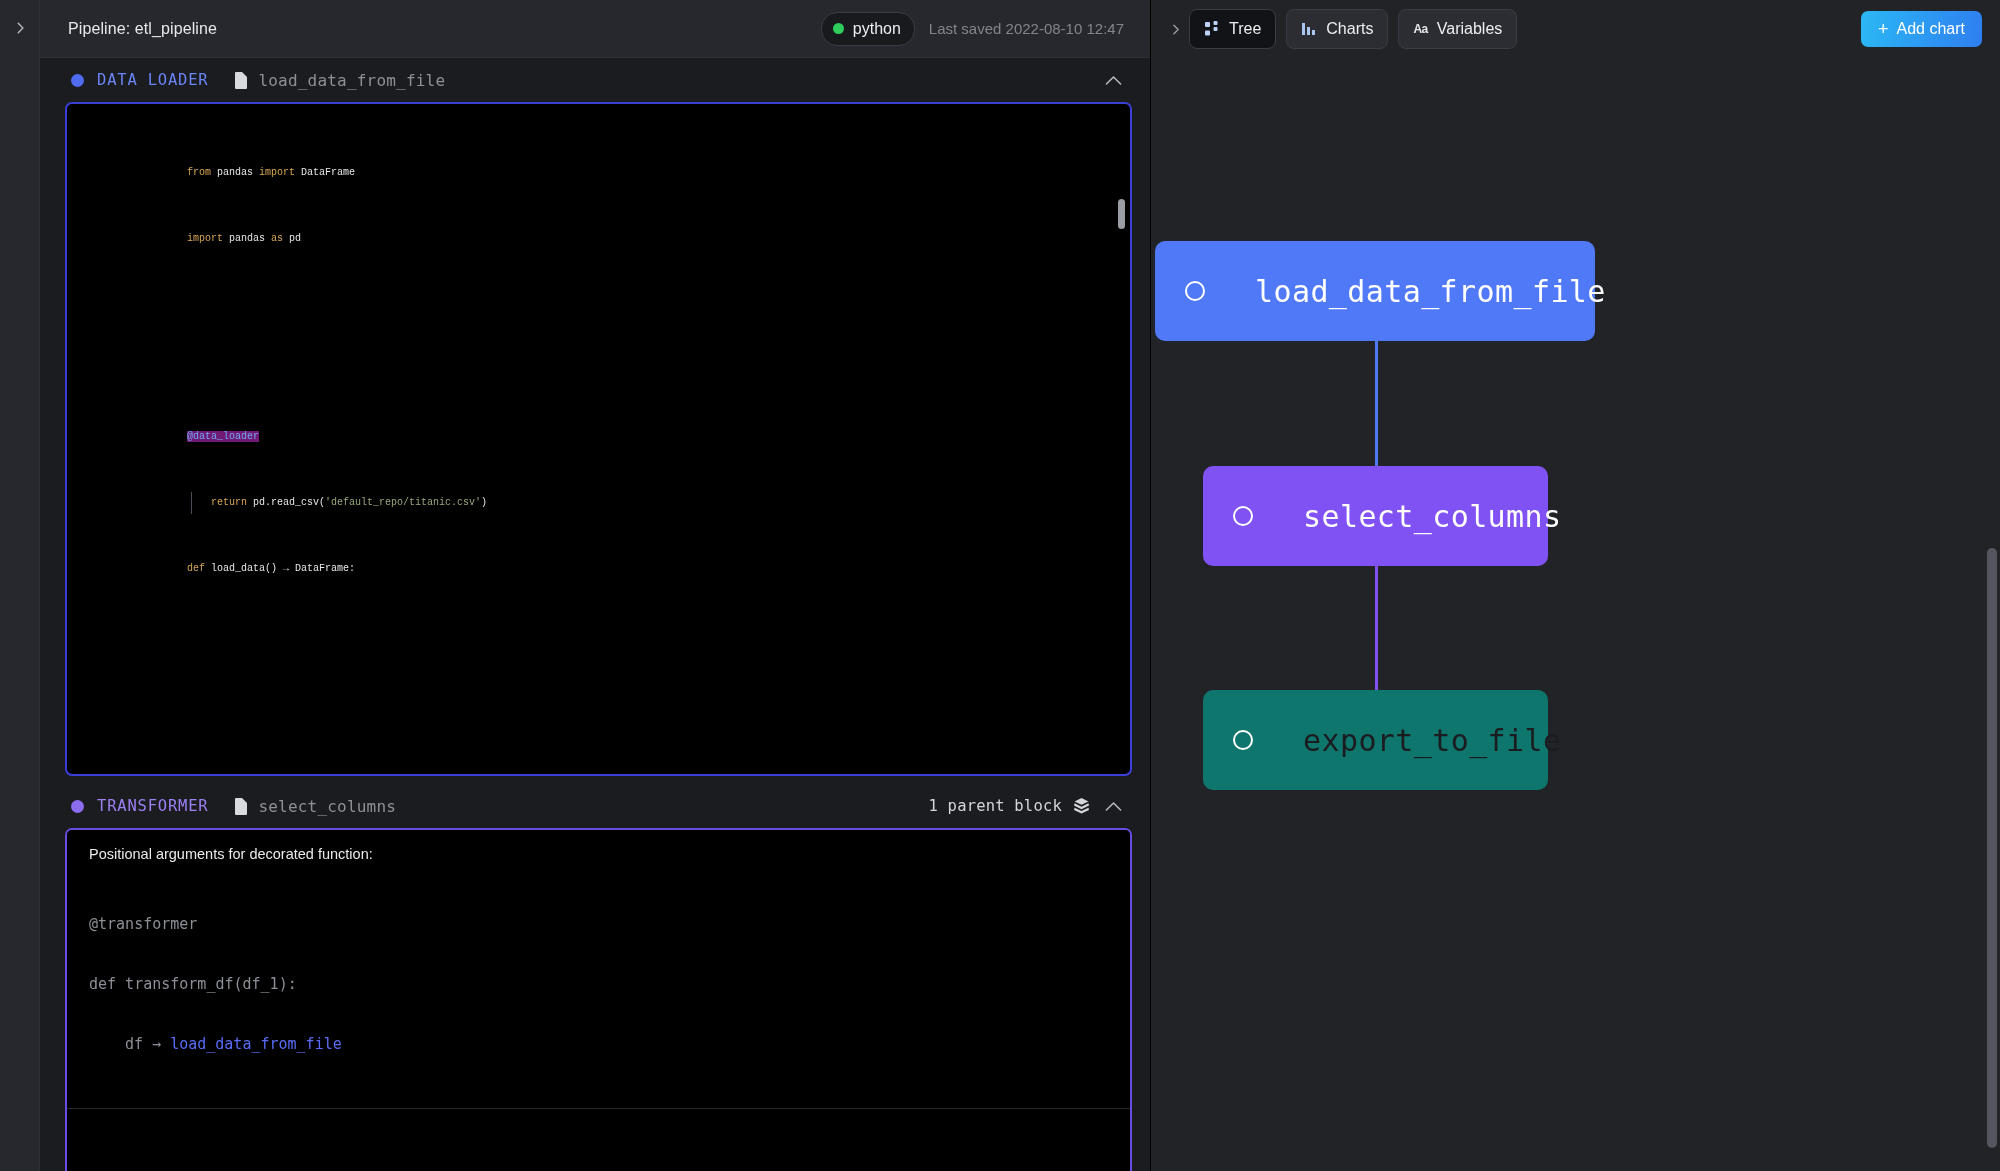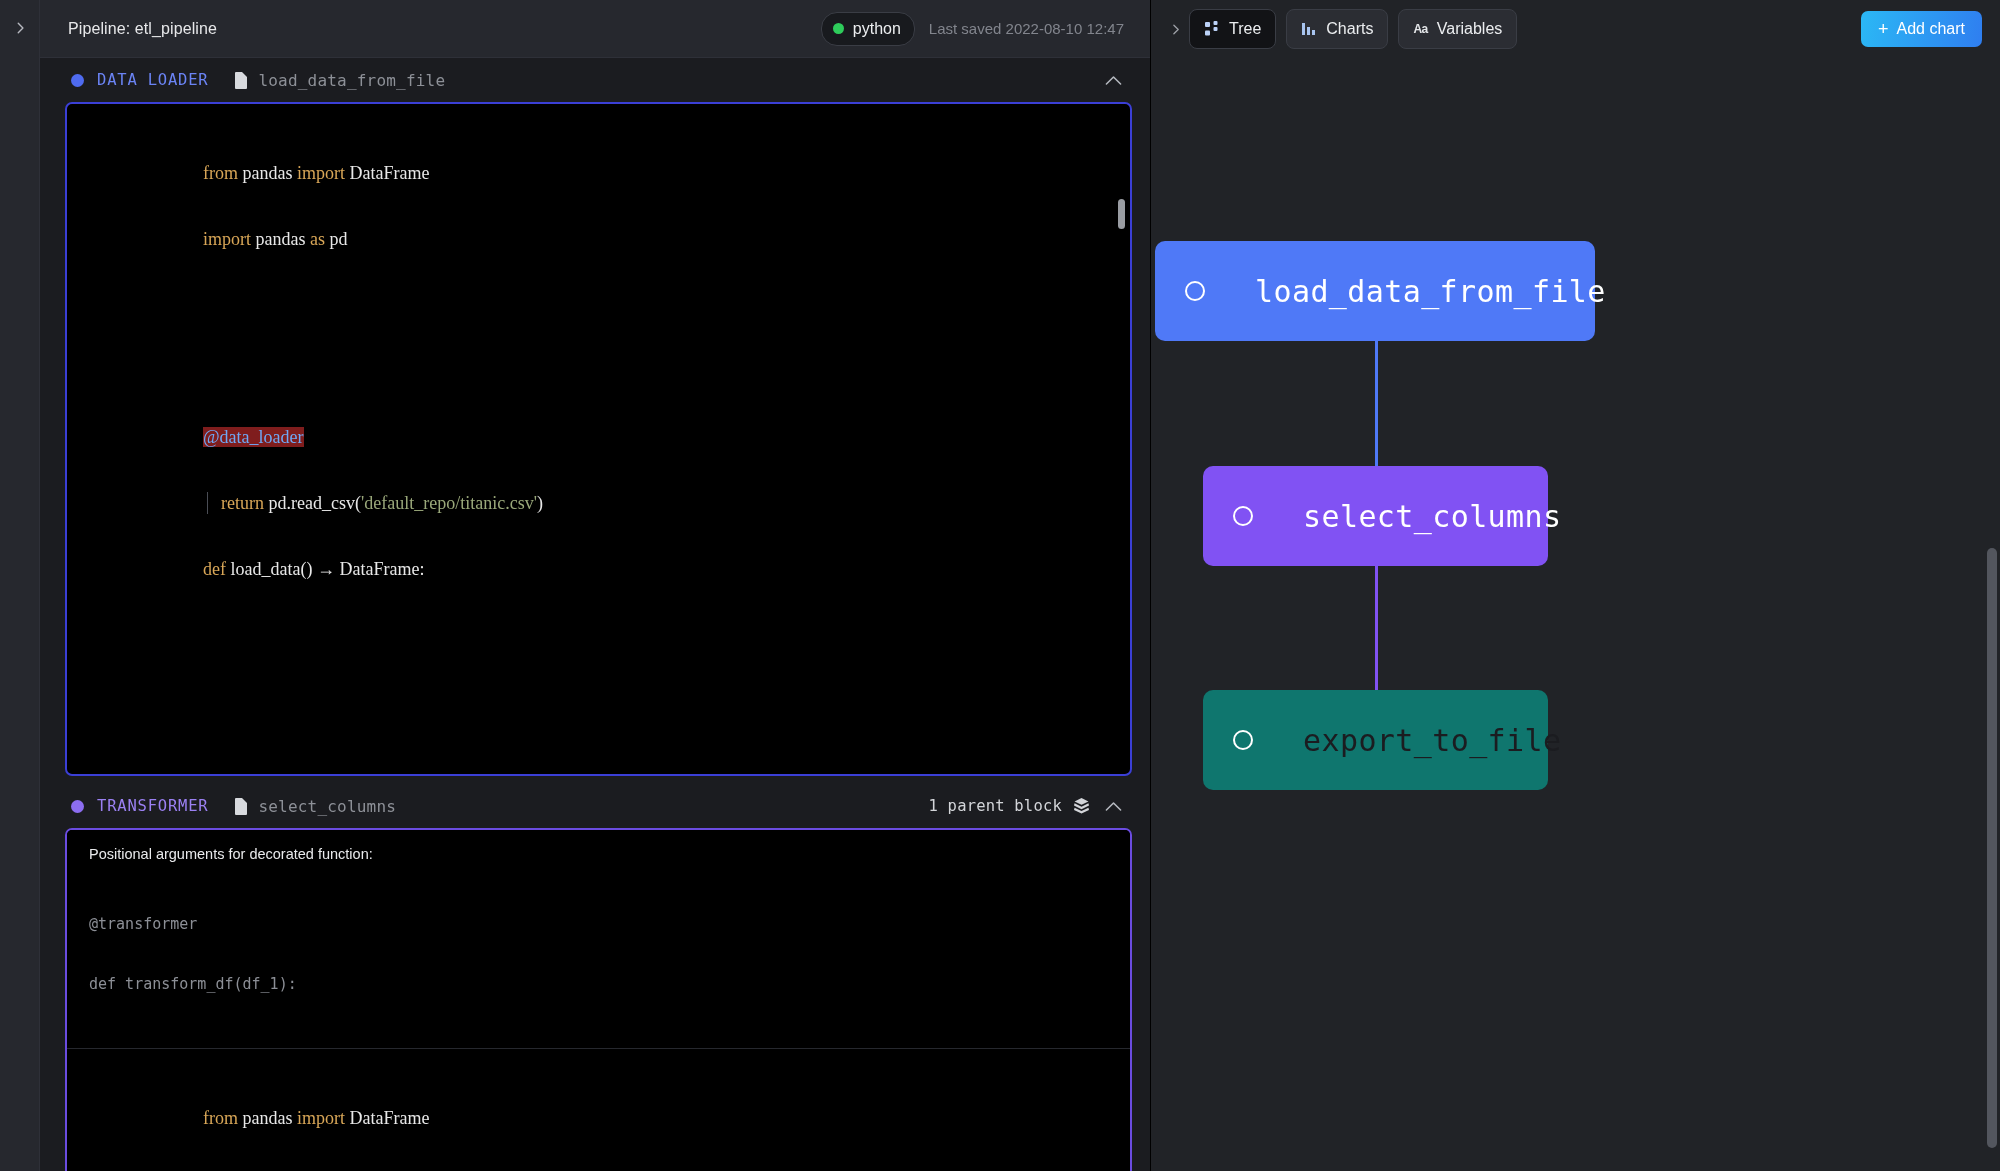--- a/index.html
+++ b/index.html
@@ -120,42 +120,42 @@
     font-family: "DejaVu Sans Mono", monospace;
     font-size: 15px; line-height: 20px;
     color: #8c8f96;
     padding: 0 22px;
     white-space: pre;
   }
   .args-code .arrow-line { padding-left: 36px; }
   .args-code .link-blue { color: #5a6cf5; }
 
   .code-body {
-    font-family: Liberation Serif, serif;
-    font-size: 18px; line-height: 22px;
-    padding: 14px 0 18px 16px;
+    font-family: Liberation Mono, monospace;
+    font-size: 10px; line-height: 22px;
+    padding: 14px 0 18px 0;
     white-space: pre;
     position: relative;
   }
   .code-line { padding-left: 120px; min-height: 22px; }
   .code-line.indent-guide { position: relative; }
   .code-line.indent-guide::before {
     content: "";
     position: absolute;
     left: 124px; top: 0; bottom: 0;
     width: 1px; background: #4a4d55;
   }
 
   
   .tk-kw   { color: #d8a657; }
   .tk-dec  { color: #6fa8f5; }
   .tk-txt  { color: #e8e8e8; }
   .tk-str  { color: #9aa87a; }
   .tk-op   { color: #e8e8e8; }
-  .dec-hl  { background: #7f1d1d; }
+  .dec-hl  { background: #701a75; }
 
   .code-scrollbar {
     position: absolute; right: 5px; top: 95px;
     width: 7px; height: 30px;
     background: #9a9da3; border-radius: 4px;
   }
 
   
   .right-panel {
     width: 850px; height: 1171px;
@@ -310,20 +310,21 @@
                 </svg>
             </span>
           </span>
         </div>
         <div class="code-card purple">
           <div class="args-panel">
             <div class="args-title">Positional arguments for decorated function:</div>
             <div class="args-code">
               <div>@transformer</div>
               <div>def transform_df(df_1):</div>
+              <div class="arrow-line"><span>df →</span> <span class="link-blue">load_data_from_file</span></div>
             </div>
           </div>
           <div class="code-body">
             <div class="code-line"><span class="tk-kw">from </span><span class="tk-txt">pandas </span><span class="tk-kw">import </span><span class="tk-txt">DataFrame</span></div>
             
             
             
             
             
             

